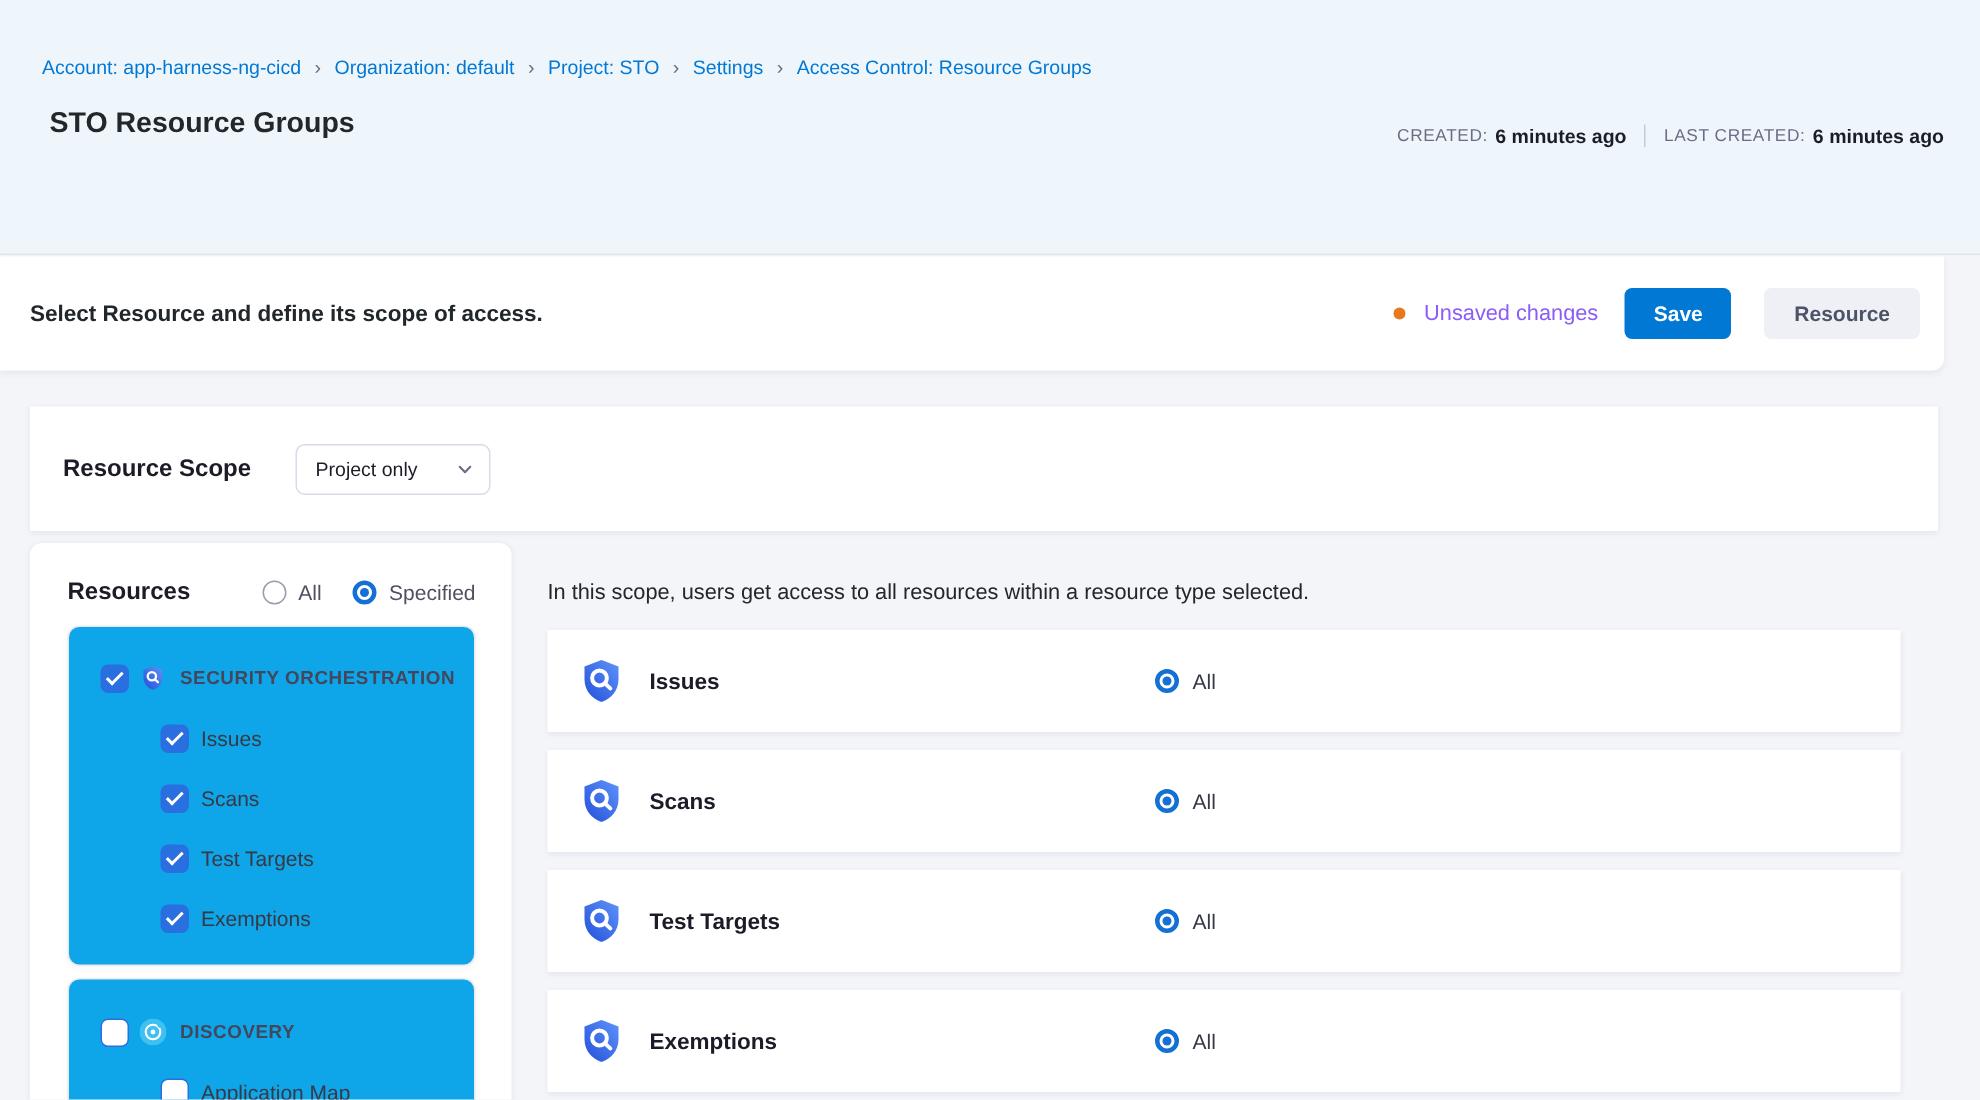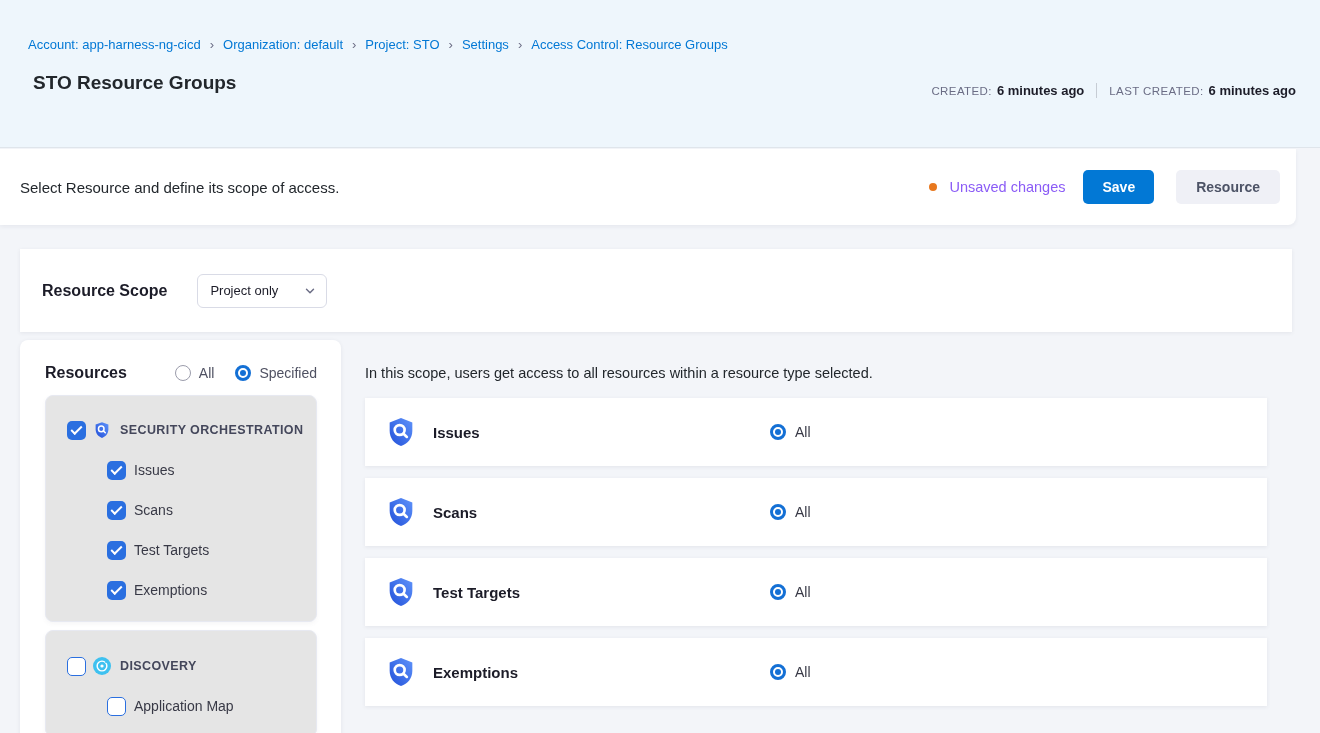--- a/index.html
+++ b/index.html
@@ -5,21 +5,21 @@
   * { margin:0; padding:0; box-sizing:border-box; }
   html,body { width:1320px; height:733px; overflow:hidden; }
   body {
     font-family:"Liberation Sans","DejaVu Sans",sans-serif;
     background:#f3f5f9;
     color:#22272c;
   }
   
   .page-header {
     position:relative;
-    height:148px;
+    height:170px;
     background:#eef6fc;
     border-bottom:1px solid #dfe5eb;
     padding:37px 24px 0 28px;
   }
   .breadcrumb { font-size:13px; display:flex; align-items:center; }
   .breadcrumb a { color:#0278d5; text-decoration:none; cursor:pointer; }
   .crumb-sep { color:#6b6d85; font-size:13px; margin:0 9px; }
   .page-title { margin-top:20px; margin-left:5px; font-size:19px; font-weight:700; color:#22272c; }
   .header-meta {
     position:absolute; right:24px; top:83px;
@@ -30,21 +30,21 @@
   .meta-divider { width:1px; height:15px; background:#c6ccd4; margin:0 12px; }
   
   .toolbar {
     width:1296px; height:76px; margin-top:1px;
     background:#ffffff;
     border-radius:0 0 8px 0;
     box-shadow:0 2px 4px rgba(40,41,61,.06);
     display:flex; align-items:center;
     padding:0 16px 0 20px;
   }
-  .toolbar-desc { font-size:15px; color:#22272c; }
+  .toolbar-desc { font-size:15px; color:#22272c;font-weight:bold; }
   .toolbar-right { margin-left:auto; display:flex; align-items:center; }
   .unsaved-dot { width:8px; height:8px; border-radius:50%; background:#e8781e; margin-right:12px; }
   .unsaved-text { color:#8b5cf6; font-size:14.5px; margin-right:18px; }
   .btn { border:none; height:34px; border-radius:5px; font-size:14px; font-weight:700; cursor:pointer;
          font-family:"Liberation Sans","DejaVu Sans",sans-serif; }
   .btn-save { background:#0278d5; color:#ffffff; padding:0 19px; margin-right:22px; }
   .btn-discard { background:#eff0f6; color:#4d5366; padding:0 20px; }
   
   .content { padding:24px 28px 0 20px; }
   .card { background:#ffffff; border-radius:0; box-shadow:0 1px 4px rgba(40,41,61,.08); }
@@ -64,21 +64,21 @@
   .mode-radios { margin-left:auto; display:flex; align-items:center; }
   .radio { width:16px; height:16px; border-radius:50%; background:#fff; position:relative; flex:none; cursor:pointer; }
   .radio.off { border:1.5px solid #9b9cab; }
   .radio.on  { border:3px solid #1470d5; }
   .radio.on::after { content:''; position:absolute; left:50%; top:50%; width:6px; height:6px; margin:-3px 0 0 -3px;
                      border-radius:50%; background:#1470d5; }
   .mode-radios .rlabel { font-size:14px; color:#4f5162; margin-left:8px; }
   .mode-gap { width:21px; }
   
   .group-card { border:1px solid #e7e9f1; border-radius:8px; box-shadow:0 2px 4px rgba(96,97,112,.06);
-                padding:14px 0 11px 0; background:#e5e5e5; }
+                padding:14px 0 11px 0; background:#0ea5e9; }
   .group-card.first { margin-top:13px; }
   .group-card.second { margin-top:8px; padding-top:15px; padding-bottom:10px; }
   .g-row { height:40px; display:flex; align-items:center; padding-left:21px; }
   .g-row.child { padding-left:61px; }
   .checkbox { width:19px; height:19px; border-radius:5px; flex:none; position:relative; cursor:pointer; }
   .checkbox.checked { background:#2a6fe0; }
   .checkbox.checked::after { content:''; position:absolute; left:4px; top:5px; width:9px; height:4px;
                              border-left:2px solid #fff; border-bottom:2px solid #fff; transform:rotate(-45deg); }
   .checkbox.unchecked { background:#fff; border:1.5px solid #2a6fe0; }
   .g-icon { margin-left:7px; display:flex; flex:none; }

